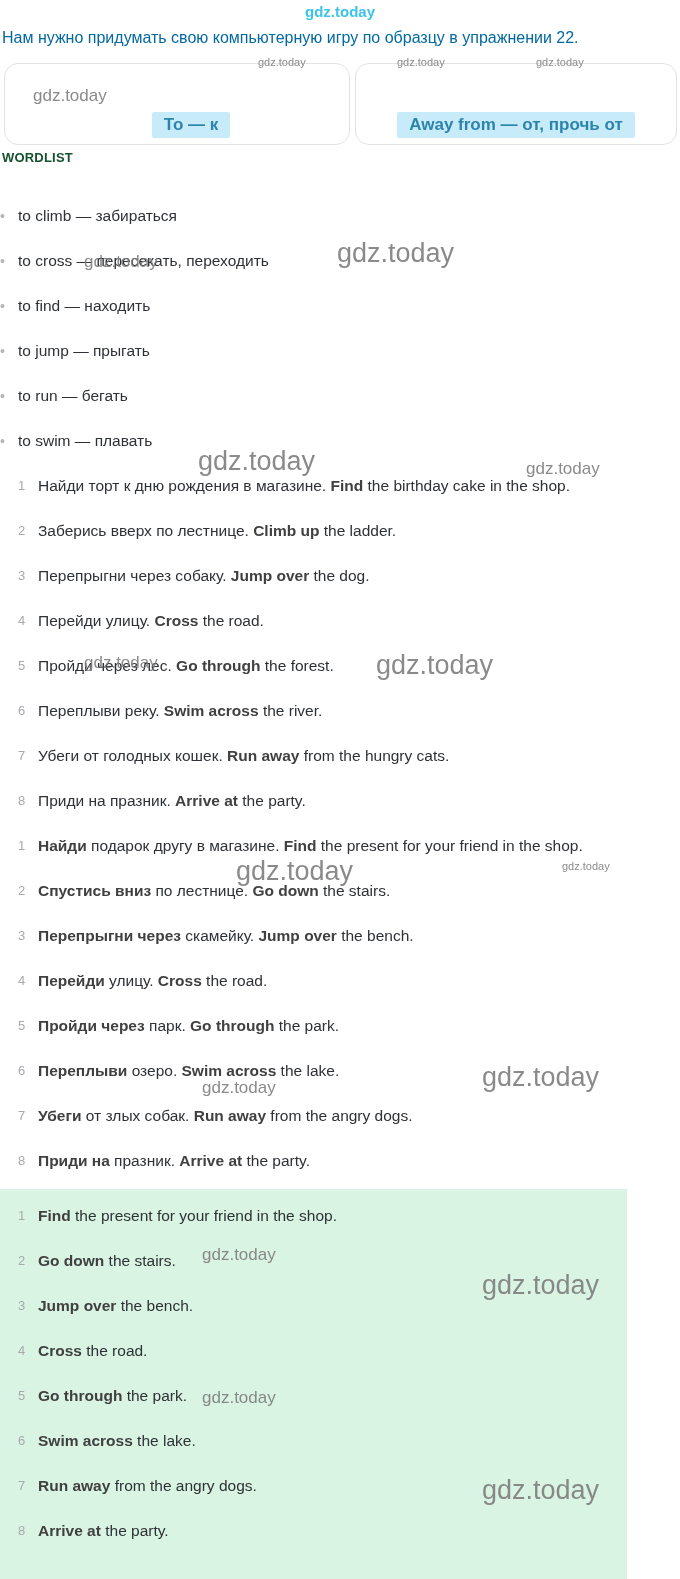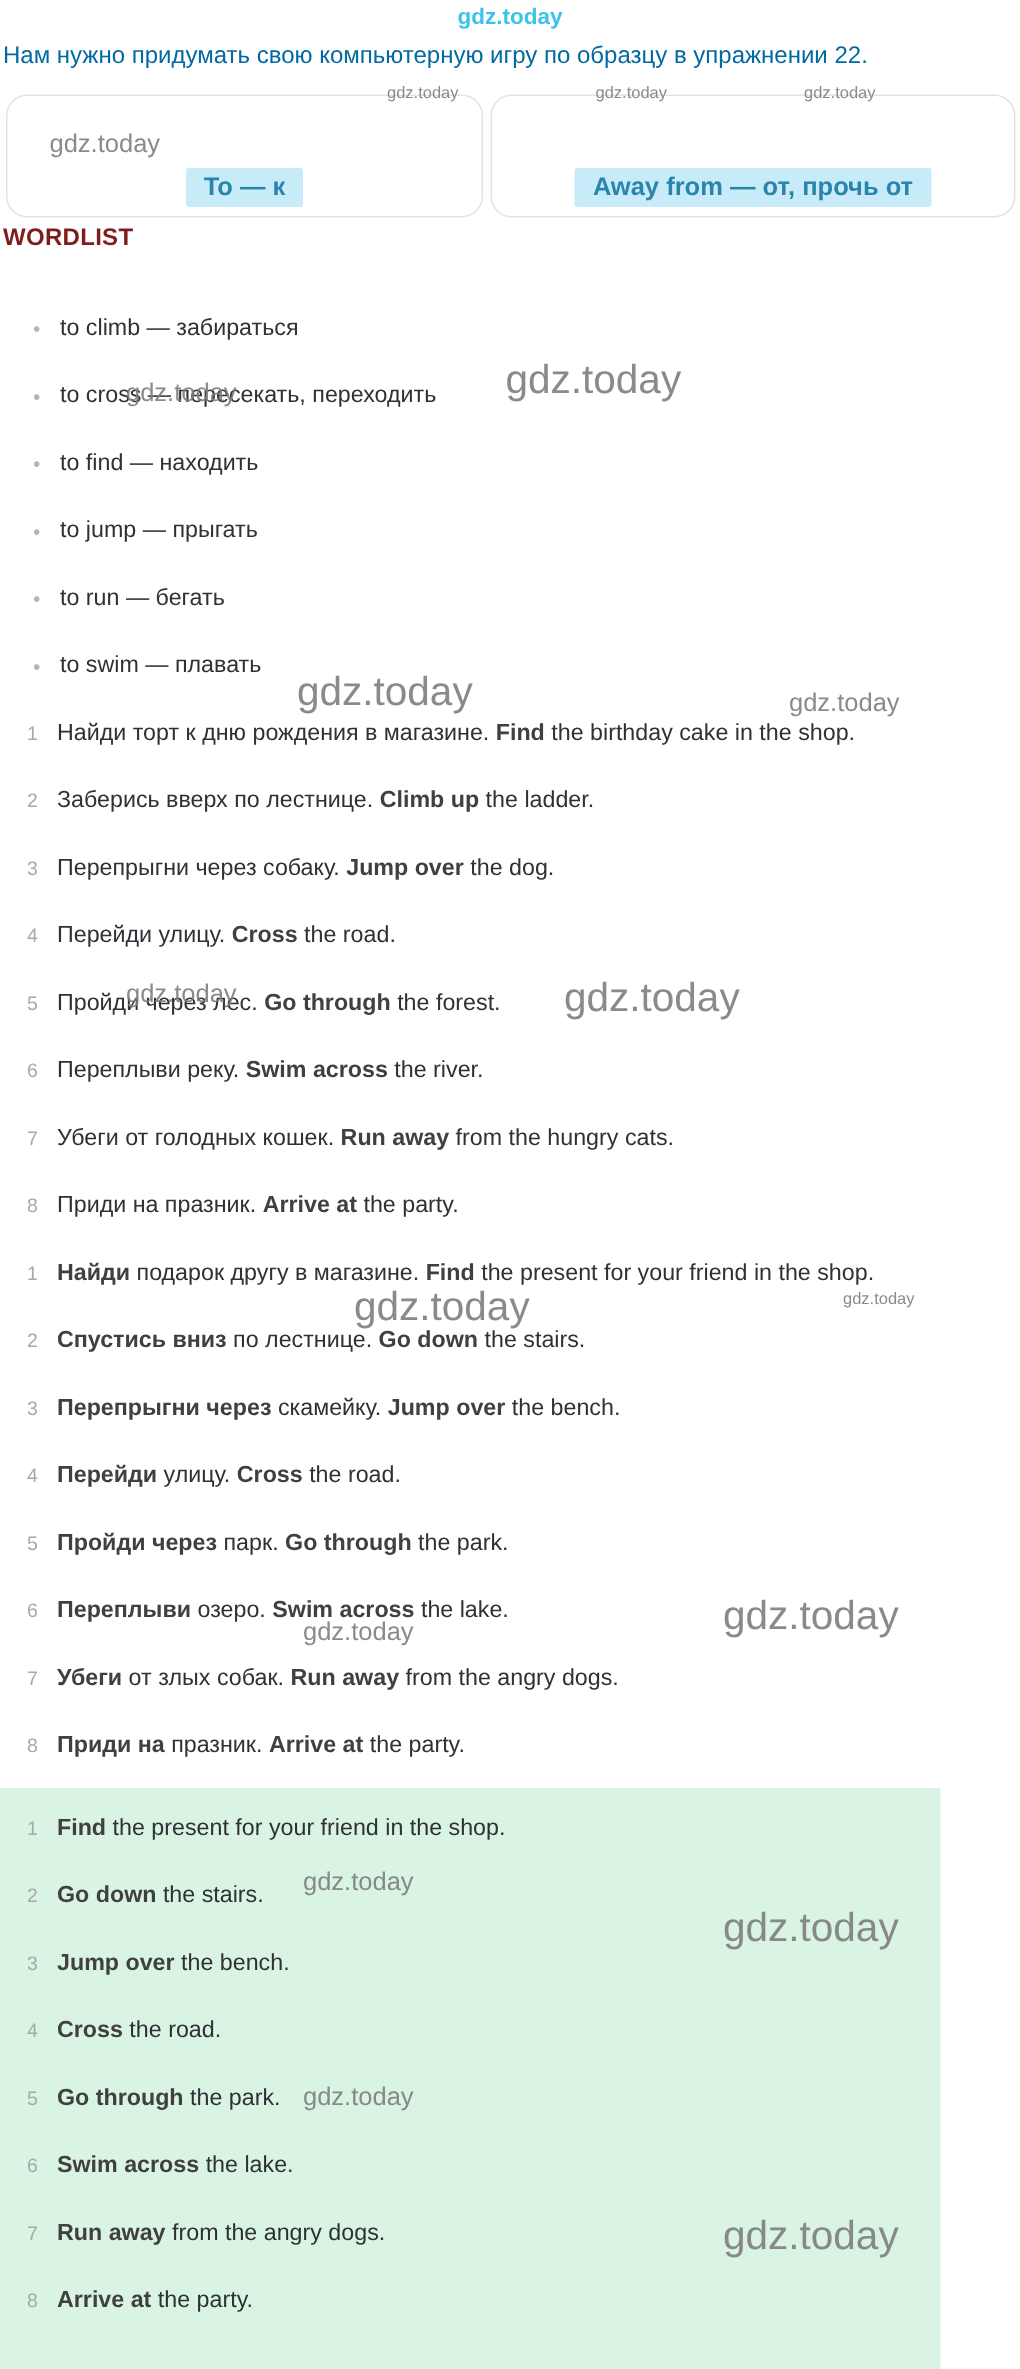--- a/index.html
+++ b/index.html
@@ -16,36 +16,36 @@
   .wm-top { color:#3cc3e8; font-size:15px; left:50%; transform:translateX(-50%); top:3px; font-weight:700; opacity:1; }
 
   .intro { margin:27px 0 0 2px; font-size:16px; line-height:21px; color:#0369a1; }
 
   .cards { display:flex; gap:5px; margin:15px 3px 0 4px; }
   .card {
     border:1px solid #e3e3e3; border-radius:14px; height:74px;
     display:flex; align-items:flex-end; justify-content:center; padding-bottom:6px;
     background:#ffffff;
   }
-  .card-left { width:316px; }
+  .card-left { width:316px;padding-left:28px; }
   .card-right { flex:1; }
   .chip {
     background:#c7ebf8; color:#2b84ac; font-weight:700; font-size:17px;
     padding:3px 12px; border-radius:2px; white-space:nowrap;
   }
 
-  .wordlist-title { margin:5px 0 0 2px; font-size:16px; font-weight:700; color:#7f1d1d; letter-spacing:.2px; }
+  .wordlist-title { margin:5px 0 0 2px; font-size:13px; font-weight:700; color:#14532d; letter-spacing:.2px; }
 
   ul, ol { list-style:none; margin:0; padding:0; }
   li { display:flex; align-items:flex-start; line-height:34px; margin-bottom:11px; font-size:15.5px; }
   li .txt { flex:1; padding-right:44px; }
   li b { font-weight:700; color:#404040; }
 
   .bullets { margin-top:34px; }
-  .bullets li { padding-left:22px; }
+  .bullets li { }
   .bullets li::before { content:"\2022"; width:18px; flex:none; color:#b5b5b5; font-size:14px; line-height:34px; }
 
   .numlist .num { flex:none; width:20px; margin-left:18px; color:#a6aaae; font-size:13px; line-height:34px; }
 
   .green-block { width:627px; background:#d9f4e3; margin-top:0; padding:10px 0 40px 0; }
 </style>
 </head>
 <body>
 
 <span class="wm wm-top">gdz.today</span>

